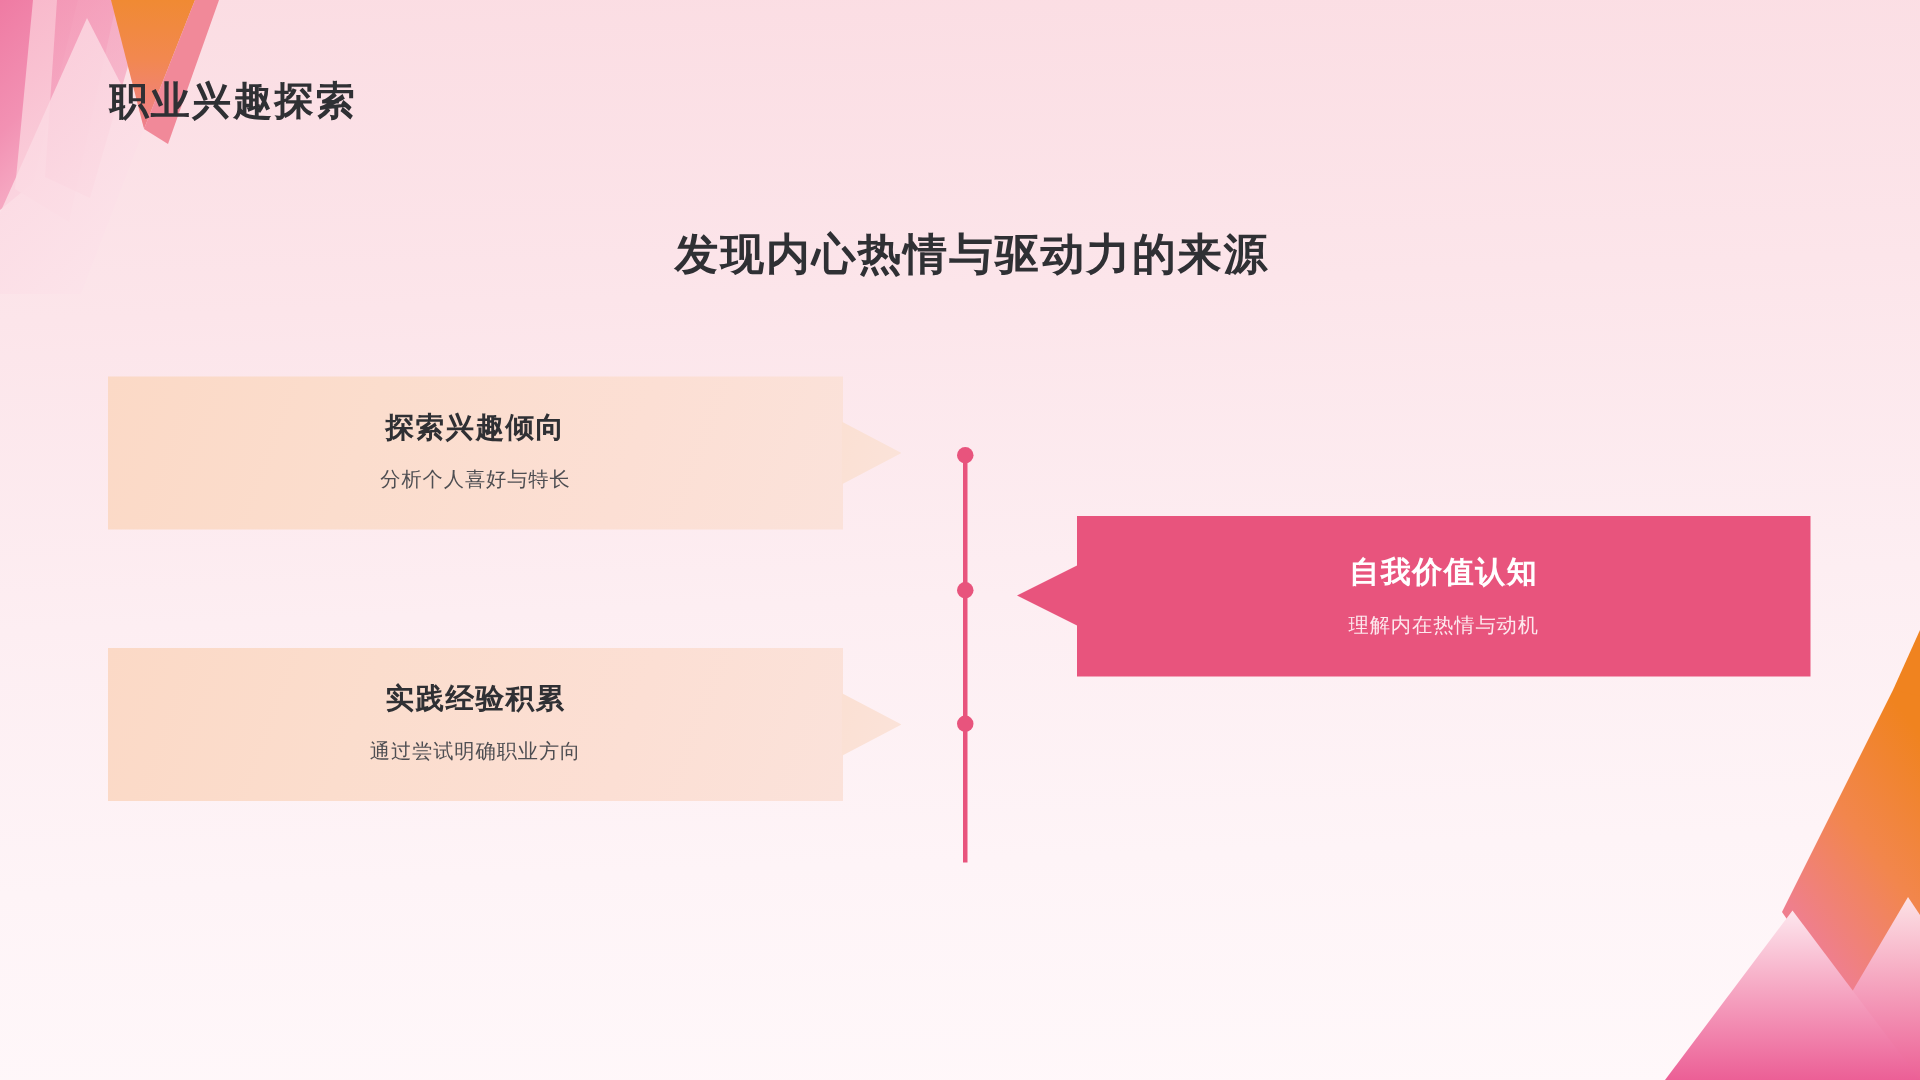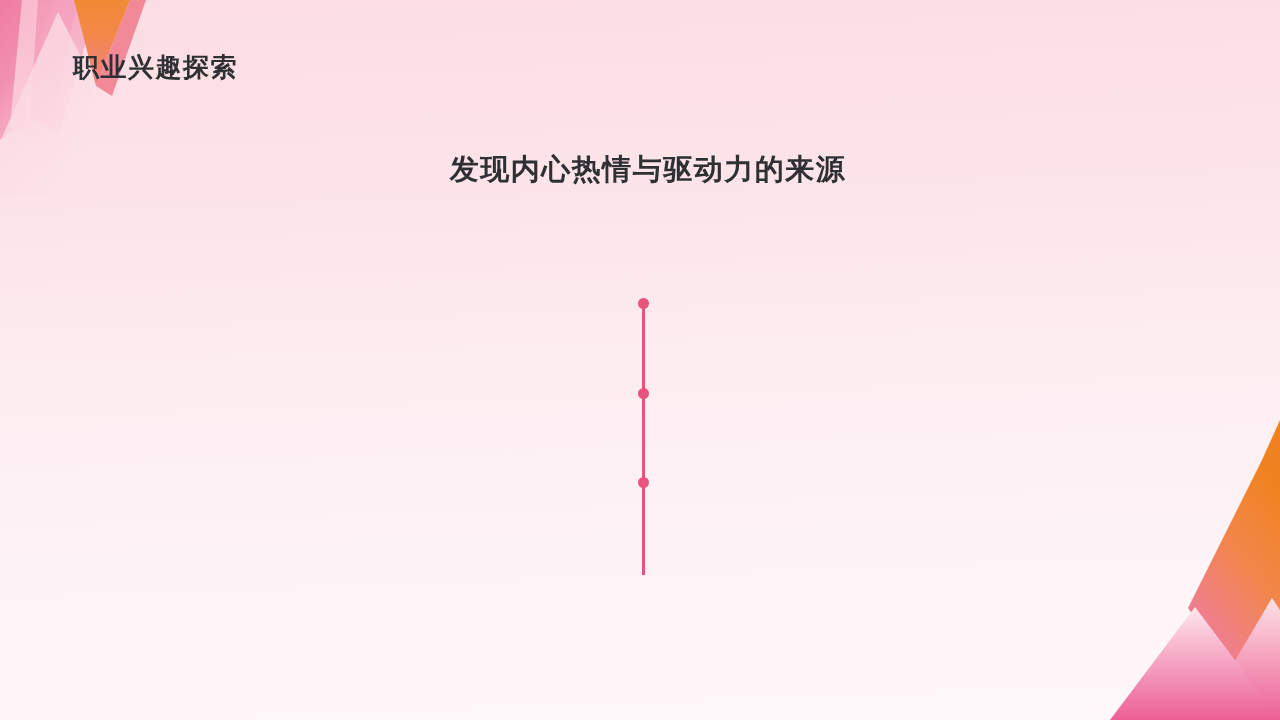--- a/index.html
+++ b/index.html
@@ -160,16 +160,40 @@
   </svg>
 
   <div id="title">职业兴趣探索</div>
   <div id="subtitle">发现内心热情与驱动力的来源</div>
 
   <div id="timeline-line"></div>
   <div class="tl-dot" id="tl-dot-1"></div>
   <div class="tl-dot" id="tl-dot-2"></div>
   <div class="tl-dot" id="tl-dot-3"></div>
 
+  <div class="card card-left" id="card-1">
+    <div class="card-shape"></div>
+    <div class="card-tail"></div>
+    <div class="card-body">
+      <div class="card-title">探索兴趣倾向</div>
+      <div class="card-desc">分析个人喜好与特长</div>
+    </div>
+  </div>
 
+  <div class="card card-left" id="card-2">
+    <div class="card-shape"></div>
+    <div class="card-tail"></div>
+    <div class="card-body">
+      <div class="card-title">实践经验积累</div>
+      <div class="card-desc">通过尝试明确职业方向</div>
+    </div>
+  </div>
 
+  <div class="card" id="card-3">
+    <div class="card-shape"></div>
+    <div class="card-tail"></div>
+    <div class="card-body">
+      <div class="card-title">自我价值认知</div>
+      <div class="card-desc">理解内在热情与动机</div>
+    </div>
+  </div>
 
 </div>
 
 </body></html>

